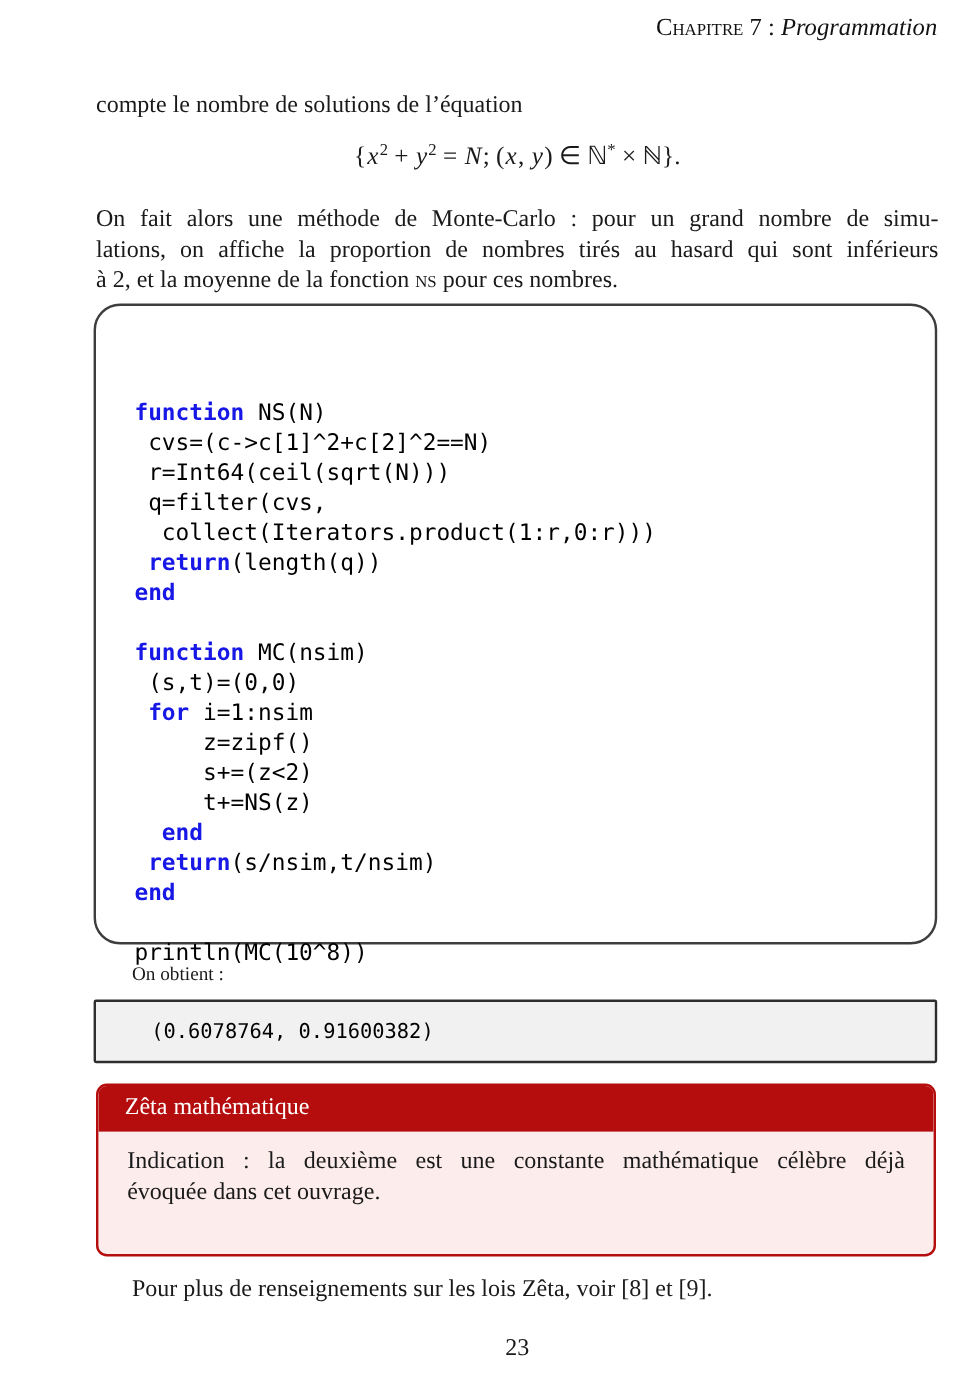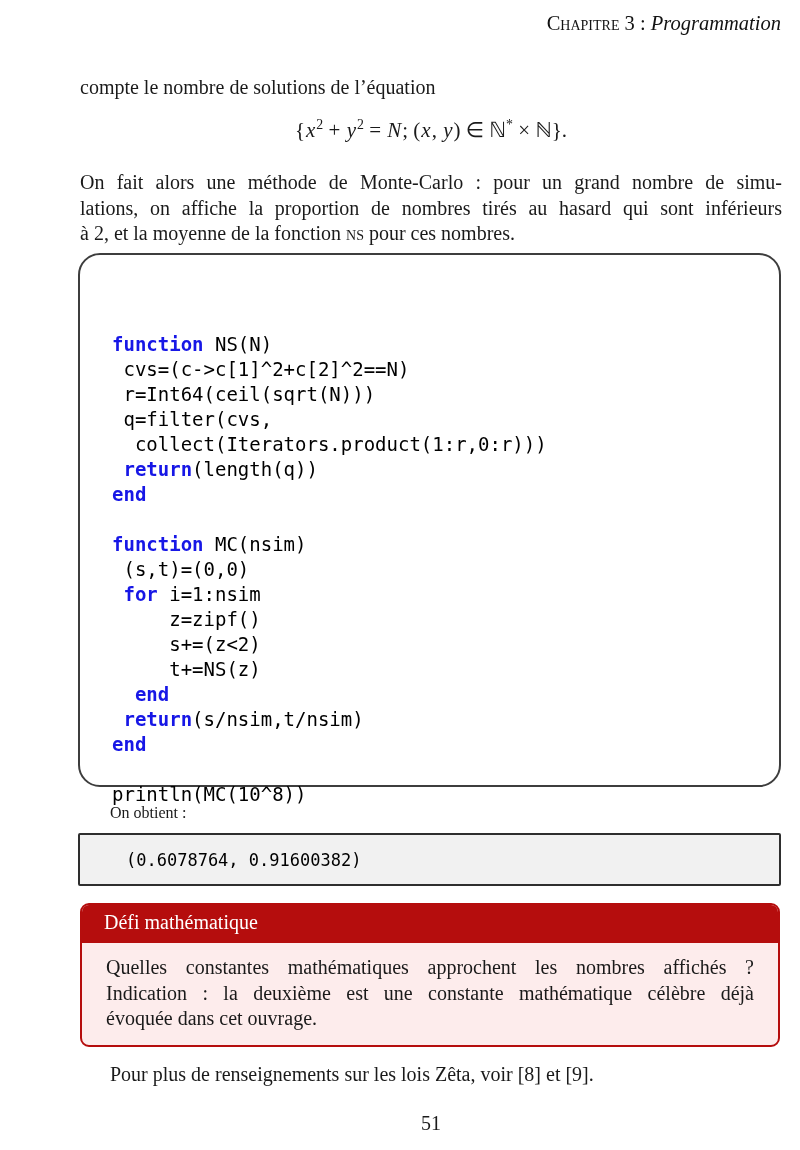--- a/index.html
+++ b/index.html
@@ -61,21 +61,21 @@
   .challenge-body .line:last-child{text-align-last:left;}
 
   .footer-note{position:absolute;left:110px;top:1063px;font-size:20px;}
   .page-number{position:absolute;left:80px;top:1112px;width:702px;text-align:center;font-size:20px;}
 </style>
 </head>
 <body>
 
 <div class="page">
 
-  <div class="header"><span class="seg-sc">Chapitre 3 : </span><span class="seg-it">Programmation</span></div>
+  <div class="header"><span class="seg-sc">Chapitre 7 : </span><span class="seg-it">Programmation</span></div>
 
   <div class="intro">compte le nombre de solutions de l’équation</div>
 
   <div class="formula"><span class="seg-n">{</span><span class="seg-it">x</span><span class="seg-sup">2</span><span class="seg-n"> + </span><span class="seg-it">y</span><span class="seg-sup">2</span><span class="seg-n"> = </span><span class="seg-it">N</span><span class="seg-n">; (</span><span class="seg-it">x</span><span class="seg-n">, </span><span class="seg-it">y</span><span class="seg-n">) ∈ ℕ</span><span class="seg-sup">*</span><span class="seg-n"> × ℕ}.</span></div>
 
   <div class="para">
       <div class="line"><span class="seg-n">On fait alors une méthode de Monte-Carlo : pour un grand nombre de simu-</span></div>
       <div class="line"><span class="seg-n">lations, on affiche la proportion de nombres tirés au hasard qui sont inférieurs</span></div>
       <div class="line"><span class="seg-n">à 2, et la moyenne de la fonction </span><span class="seg-sc">ns</span><span class="seg-n"> pour ces nombres.</span></div>
     </div>
@@ -84,25 +84,24 @@
     <div><div class="code-line"><span class="kw">function</span> NS(N)</div><div class="code-line"> cvs=(c-&gt;c[1]^2+c[2]^2==N)</div><div class="code-line"> r=Int64(ceil(sqrt(N)))</div><div class="code-line"> q=filter(cvs,</div><div class="code-line">  collect(Iterators.product(1:r,0:r)))</div><div class="code-line"> <span class="kw">return</span>(length(q))</div><div class="code-line"><span class="kw">end</span></div><div class="code-line">&nbsp;</div><div class="code-line"><span class="kw">function</span> MC(nsim)</div><div class="code-line"> (s,t)=(0,0)</div><div class="code-line"> <span class="kw">for</span> i=1:nsim</div><div class="code-line">     z=zipf()</div><div class="code-line">     s+=(z&lt;2)</div><div class="code-line">     t+=NS(z)</div><div class="code-line">  <span class="kw">end</span></div><div class="code-line"> <span class="kw">return</span>(s/nsim,t/nsim)</div><div class="code-line"><span class="kw">end</span></div><div class="code-line">&nbsp;</div><div class="code-line">println(MC(10^8))</div></div>
   </div>
 
   <div class="obtain">On obtient :</div>
 
   <div class="outputbox">
     <span>(0.6078764, 0.91600382)</span>
   </div>
 
   <div class="challenge">
-    <div class="challenge-title">Défi mathématique</div>
+    <div class="challenge-title">Zêta mathématique</div>
     <div class="challenge-body">
-        <div class="line">Quelles constantes mathématiques approchent les nombres affichés ?</div>
         <div class="line">Indication : la deuxième est une constante mathématique célèbre déjà</div>
         <div class="line">évoquée dans cet ouvrage.</div>
       </div>
   </div>
 
   <div class="footer-note">Pour plus de renseignements sur les lois Zêta, voir [8] et [9].</div>
 
-  <div class="page-number">51</div>
+  <div class="page-number">23</div>
 
 </div>
 
 </body></html>

